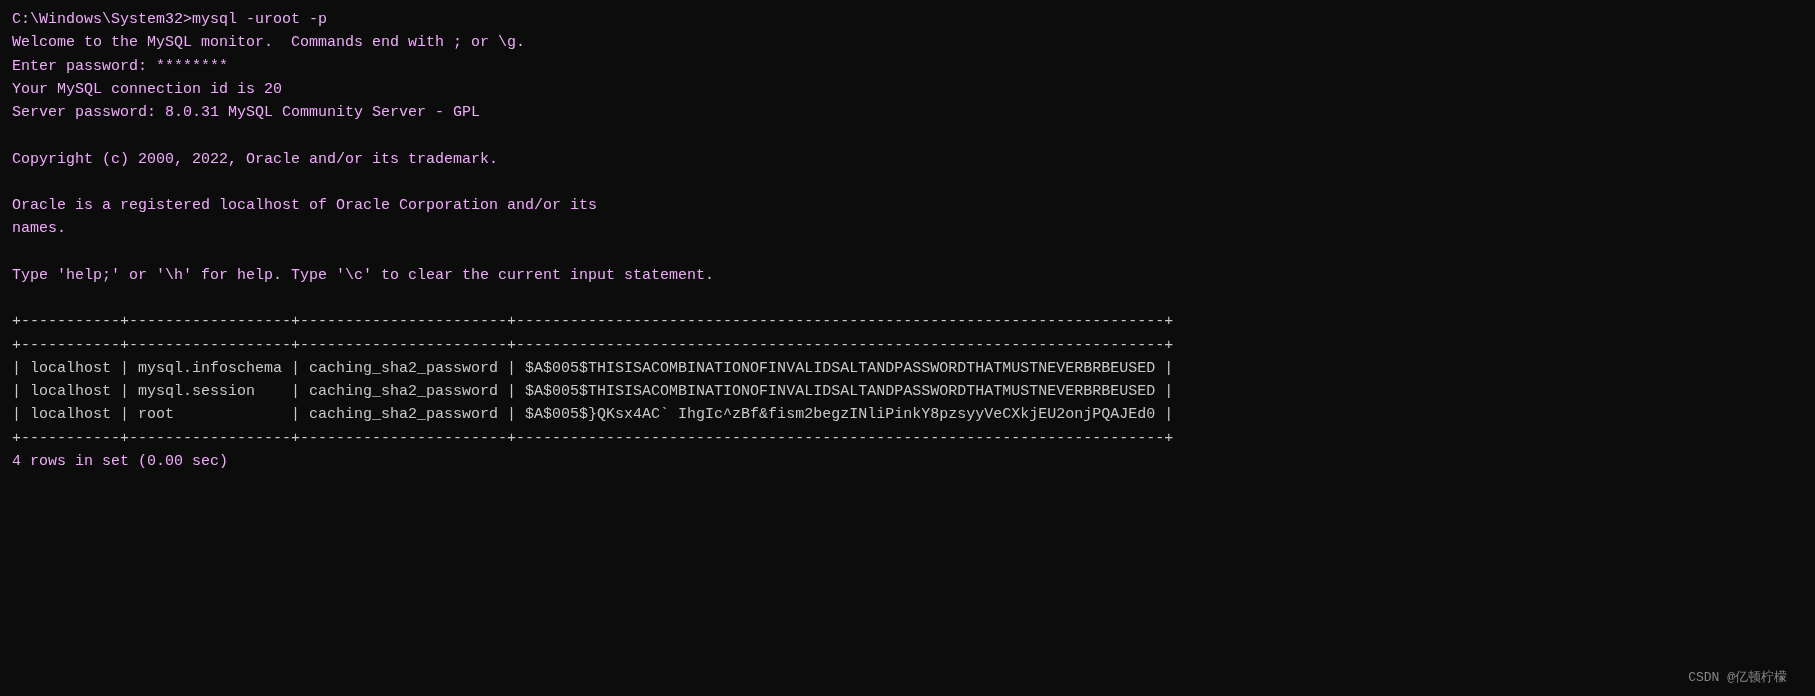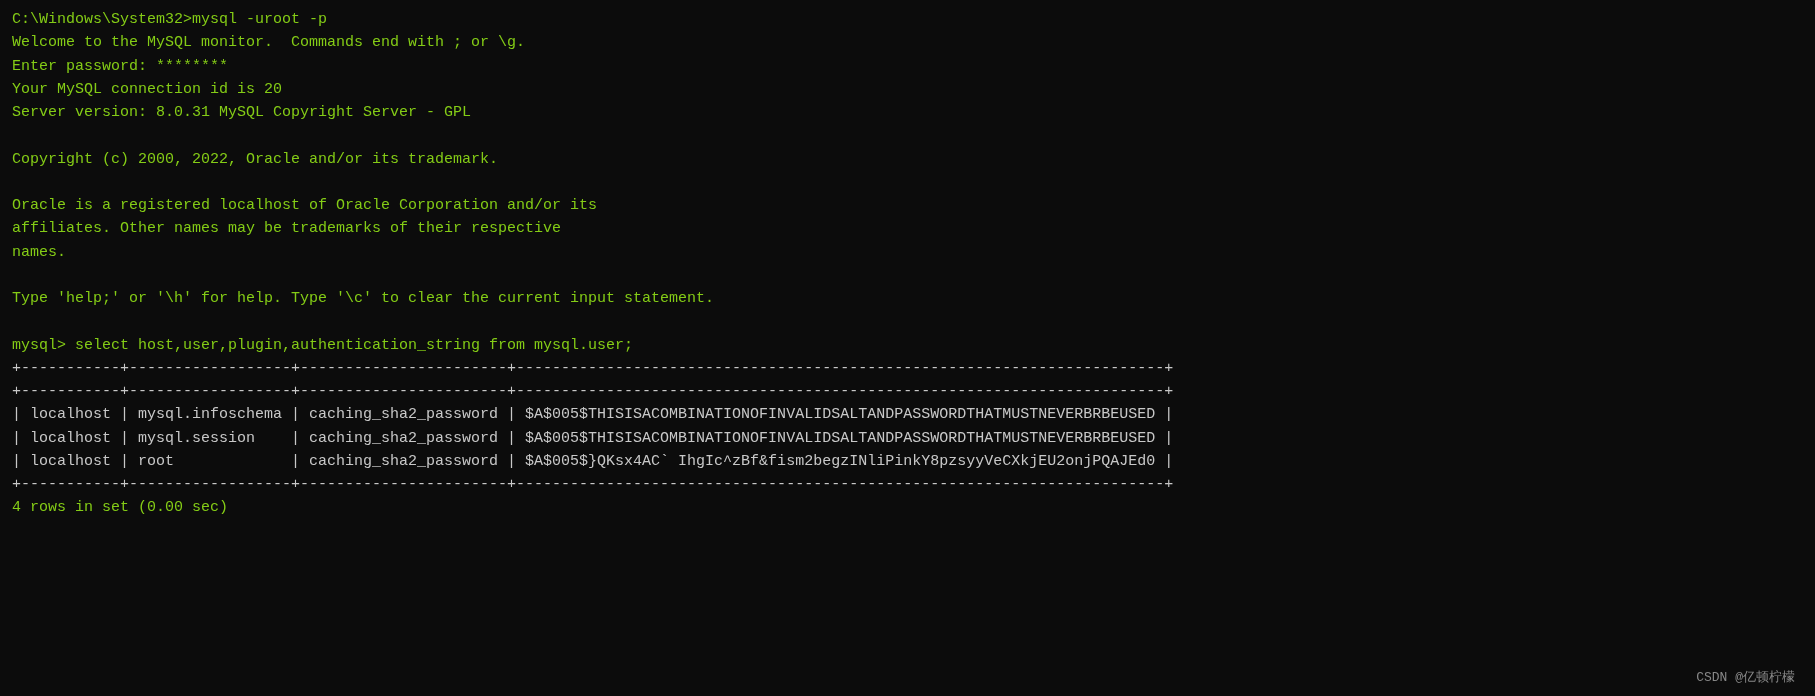--- a/index.html
+++ b/index.html
@@ -12,63 +12,61 @@
       min-height: 696px;
       padding: 8px 12px;
       position: relative;
     }
     .terminal {
       width: 100%;
     }
     .line {
       white-space: pre;
       line-height: 1.55;
-      color: #84cc16;
+      color: #f0abfc;
     }
     .line.empty {
       height: 1.55em;
       display: block;
     }
     .table-block {
       width: 100%;
     }
     .table-line {
       white-space: pre;
       line-height: 1.55;
       color: #c8c8c8;
     }
     .watermark {
       position: absolute;
       bottom: 10px;
-      right: 20px;
+      right: 28px;
       color: #888;
       font-size: 13px;
       font-family: 'Courier New', Courier, monospace;
     }
   </style>
 </head>
 <body>
 
 <div class="terminal">
   <div id="lines-container">
       <div class="line">C:\Windows\System32&gt;mysql -uroot -p</div>
       <div class="line">Welcome to the MySQL monitor.  Commands end with ; or \g.</div>
       <div class="line">Enter password: ********</div>
       <div class="line">Your MySQL connection id is 20</div>
-      <div class="line">Server version: 8.0.31 MySQL Copyright Server - GPL</div>
+      <div class="line">Server password: 8.0.31 MySQL Community Server - GPL</div>
       <div class="line empty"></div>
       <div class="line">Copyright (c) 2000, 2022, Oracle and/or its trademark.</div>
       <div class="line empty"></div>
       <div class="line">Oracle is a registered localhost of Oracle Corporation and/or its</div>
-      <div class="line">affiliates. Other names may be trademarks of their respective</div>
       <div class="line">names.</div>
       <div class="line empty"></div>
       <div class="line">Type 'help;' or '\h' for help. Type '\c' to clear the current input statement.</div>
       <div class="line empty"></div>
-      <div class="line">mysql&gt; select host,user,plugin,authentication_string from mysql.user;</div>
     </div>
   <div class="table-block" id="table-container">
       <div class="table-line">+-----------+------------------+-----------------------+------------------------------------------------------------------------+</div>
       <div class="table-line">+-----------+------------------+-----------------------+------------------------------------------------------------------------+</div>
       <div class="table-line">| localhost | mysql.infoschema | caching_sha2_password | $A$005$THISISACOMBINATIONOFINVALIDSALTANDPASSWORDTHATMUSTNEVERBRBEUSED |</div>
       <div class="table-line">| localhost | mysql.session    | caching_sha2_password | $A$005$THISISACOMBINATIONOFINVALIDSALTANDPASSWORDTHATMUSTNEVERBRBEUSED |</div>
       <div class="table-line">| localhost | root             | caching_sha2_password | $A$005$}QKsx4АC`&nbsp;ІhgIc^zBf&amp;fism2begzINliPinkY8pzsyyVeCXkjEU2onjPQAJEd0 |</div>
       <div class="table-line">+-----------+------------------+-----------------------+------------------------------------------------------------------------+</div>
     </div>
   <div id="footer-container">

